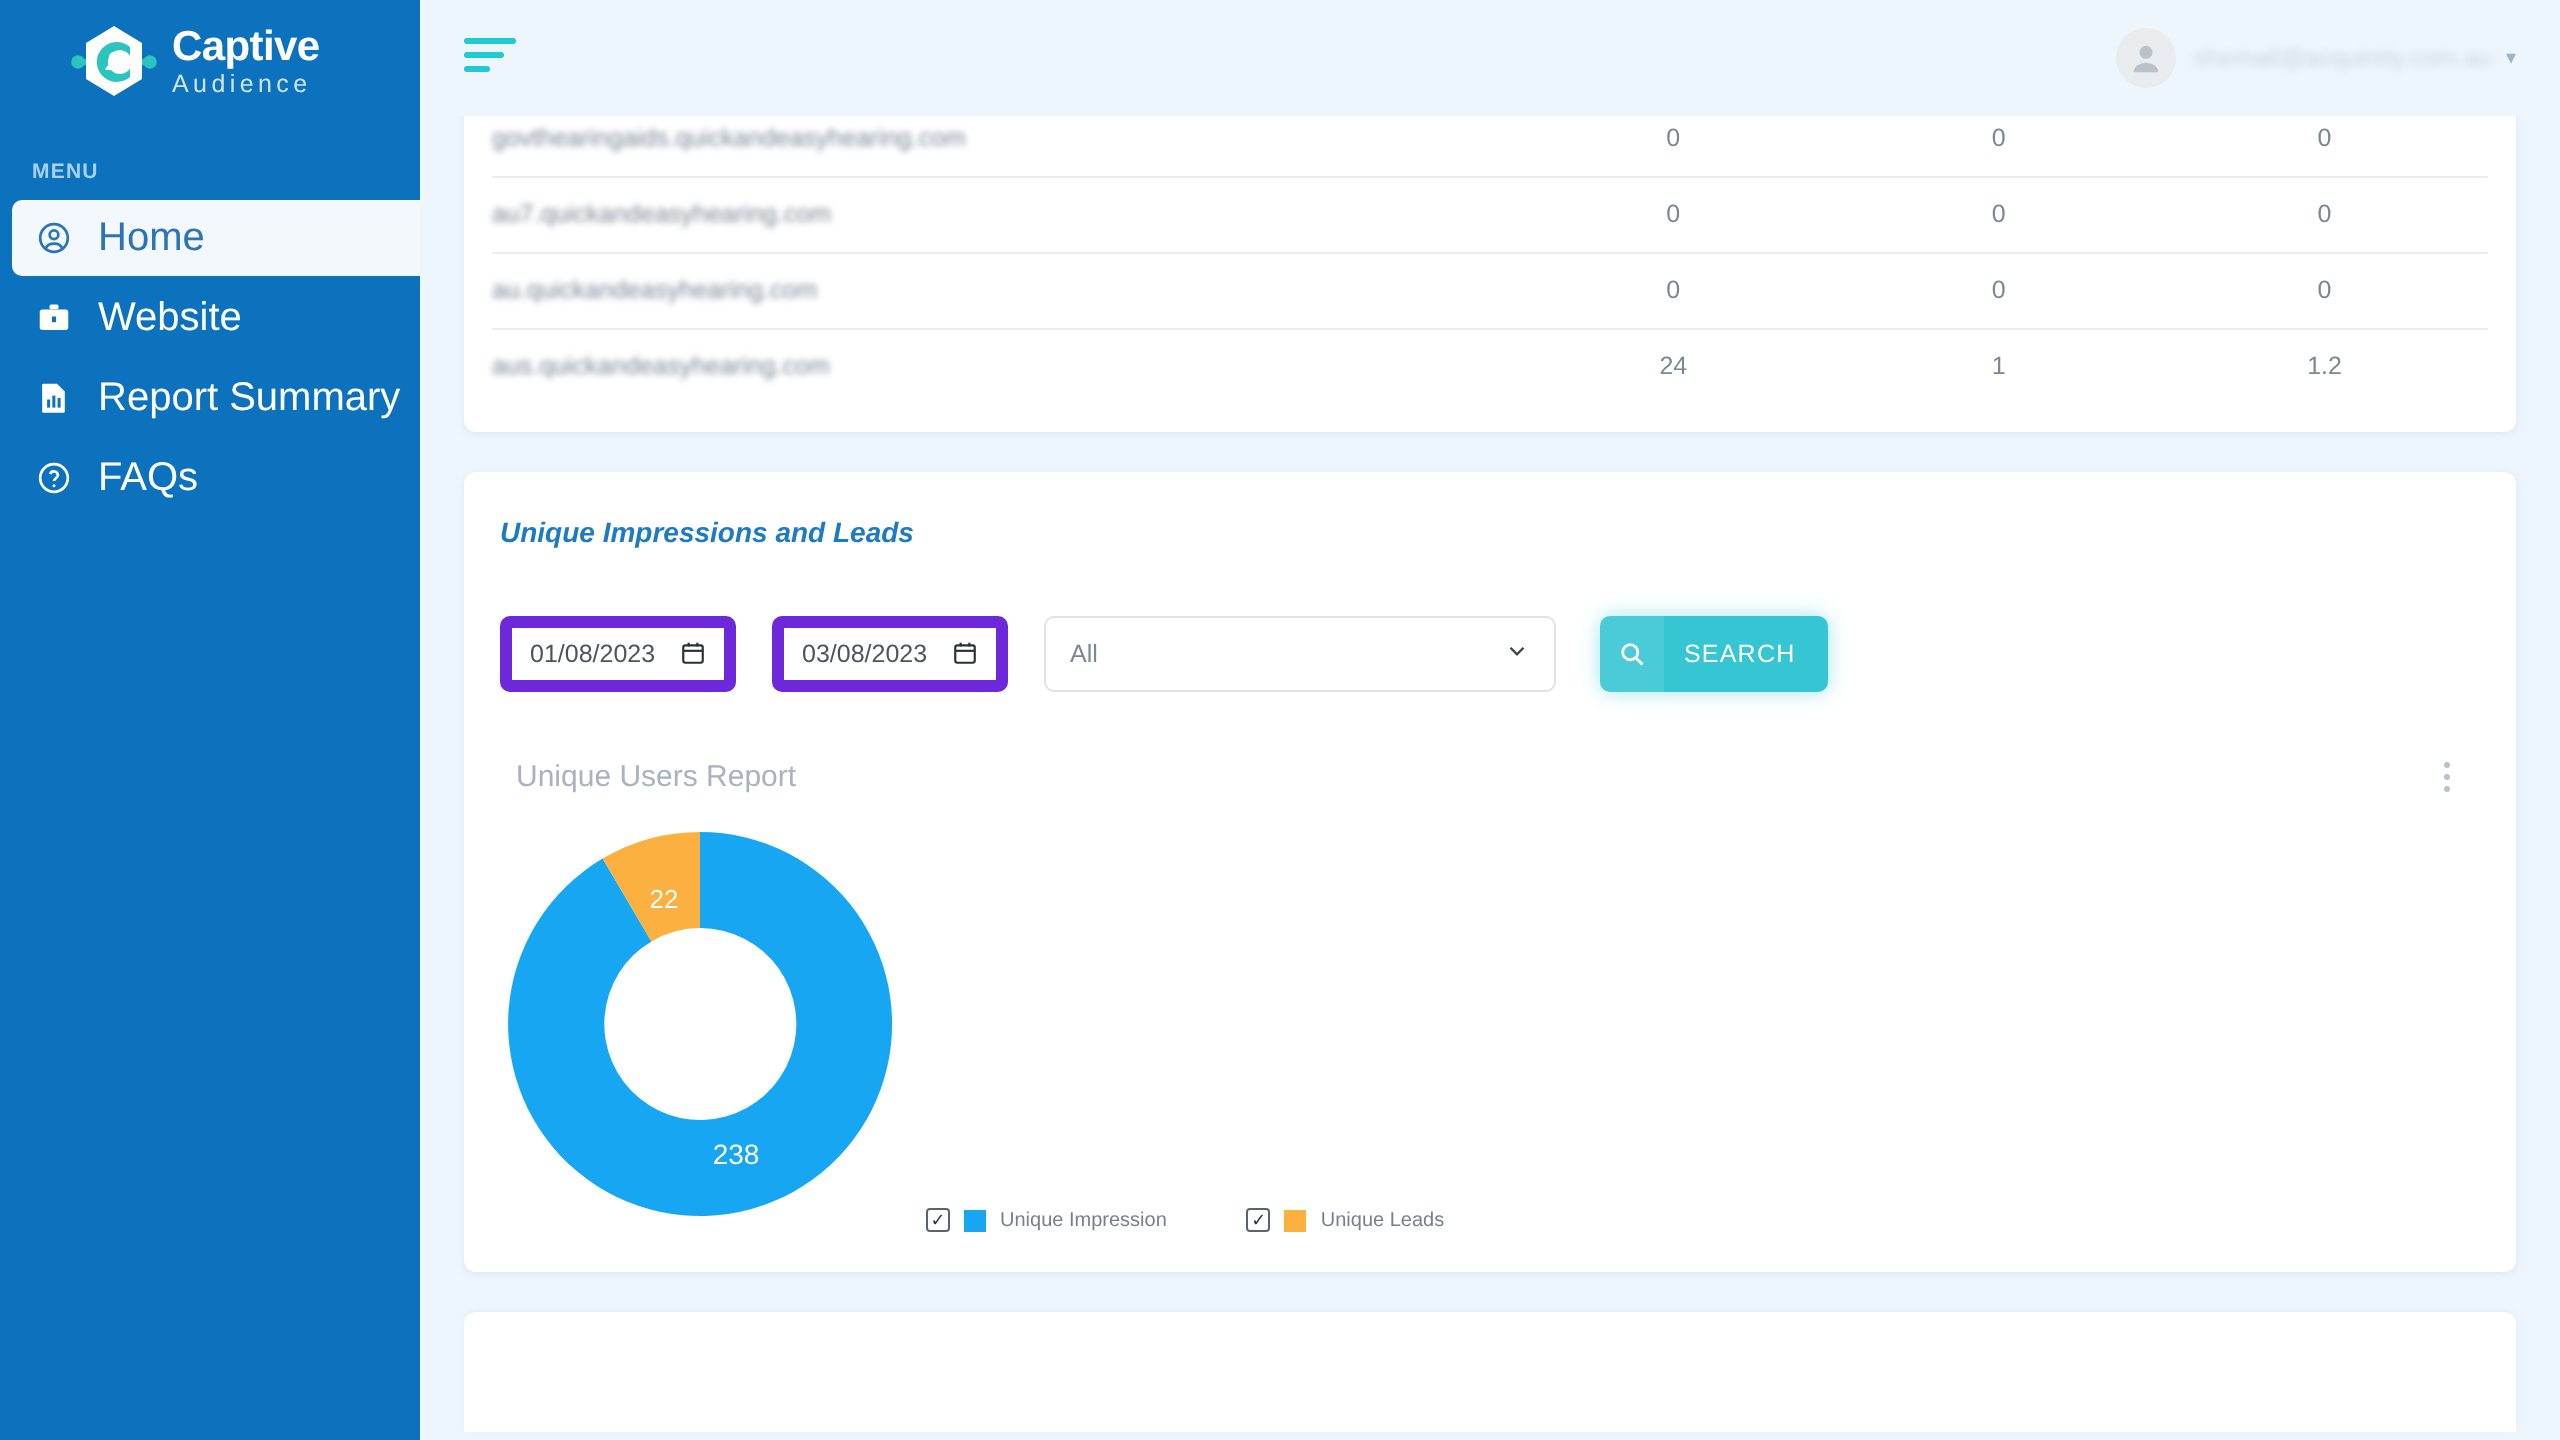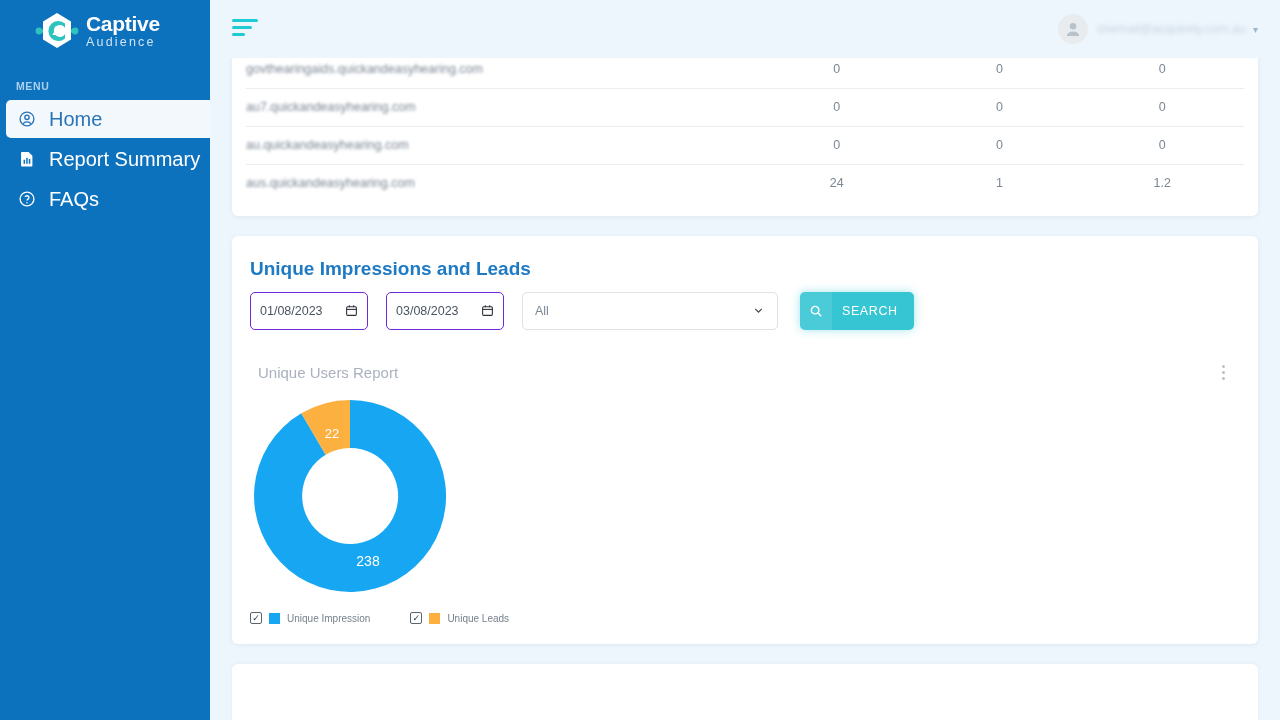--- a/index.html
+++ b/index.html
@@ -129,27 +129,27 @@
     user-select: none;
   }
   td.c-num { text-align: center; }
   td.n1 { width: 180px; }
   td.n2 { width: 180px; }
   td.n3 { width: 180px; }
 
   
   .card-section { padding: 22px 18px 20px 18px; }
   .section-title {
-    font-size: 19px; color: #1f7ac4;
-    font-weight: bold; margin-bottom: 12px;
+    font-size: 14px; color: #1f7ac4;
+    font-weight: bold; margin-bottom: 34px; font-style: italic;
   }
   .filters { display: flex; align-items: center; gap: 0; }
   .date-field {
     width: 118px; height: 38px;
-    border: 1px solid #6d28d9; border-radius: 5px;
+    border: 6px solid #6d28d9; border-radius: 5px;
     background: #fff; display: flex; align-items: center;
     padding: 0 9px; margin-right: 18px;
     font-size: 12.5px; color: #4a5560;
     justify-content: space-between;
     cursor: pointer;
   }
   .cal-ico { color: #2b3138; font-size: 13px; line-height: 1; }
   .select-field {
     width: 256px; height: 38px;
     border: 1px solid #dfe3e8; border-radius: 5px;
@@ -186,22 +186,23 @@
   .kebab {
     width: 22px; height: 28px; cursor: pointer;
     display: flex; flex-direction: column; align-items: center;
     justify-content: center; gap: 3px;
   }
   .kebab i {
     display: block; width: 3px; height: 3px; border-radius: 50%;
     background: #b9c1cb;
   }
   .donut-area {
-    display: flex; flex-direction: column; align-items: flex-start;
+    display: flex; flex-direction: row; align-items: flex-end;
     margin-top: 6px;
+    gap: 13px;
   }
   .legend {
     display: flex; align-items: center; gap: 40px;
     margin-top: 12px;
   }
   .legend-item { display: flex; align-items: center; cursor: pointer; }
   .lg-check {
     width: 12px; height: 12px; border: 1px solid #5a6470;
     border-radius: 2px; background: #fff;
     display: flex; align-items: center; justify-content: center;
@@ -249,20 +250,30 @@
       <span class="nav-ico">
         <svg width="18" height="18" viewBox="0 0 24 24" stroke-width="1.8">
           <circle cx="12" cy="12" r="9.2"></circle>
           <circle cx="12" cy="9.8" r="2.9"></circle>
           <path d="M6.6 18.6a5.8 4.4 0 0 1 10.8 0"></path>
         </svg>
       </span>
       <span>Home</span>
     </div>
 
+    <div class="nav-item filled">
+      <span class="nav-ico">
+        <svg width="18" height="18" viewBox="0 0 24 24">
+          <rect x="9" y="3" width="6" height="3.2" rx="1"></rect>
+          <rect x="2.5" y="6.4" width="19" height="13.6" rx="1.8"></rect>
+          <rect x="10.6" y="11" width="2.8" height="3.8" fill="#0d72bd"></rect>
+        </svg>
+      </span>
+      <span>Website</span>
+    </div>
 
     <div class="nav-item filled">
       <span class="nav-ico">
         <svg width="18" height="18" viewBox="0 0 24 24">
           <path d="M5 2.5h9l5.2 5.2V21a.9.9 0 0 1-.9.9H5a.9.9 0 0 1-.9-.9V3.4A.9.9 0 0 1 5 2.5z"></path>
           <rect x="7.4" y="13" width="2" height="5.4" fill="#0d72bd"></rect>
           <rect x="10.9" y="10.4" width="2" height="8" fill="#0d72bd"></rect>
           <rect x="14.4" y="12" width="2" height="6.4" fill="#0d72bd"></rect>
         </svg>
       </span>

